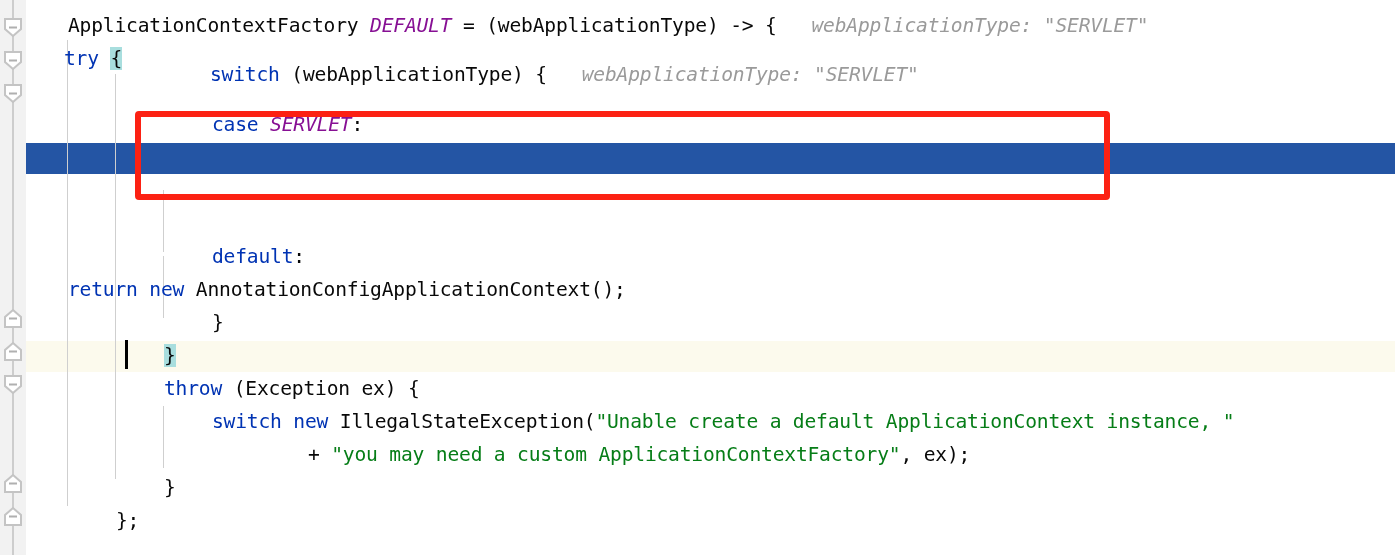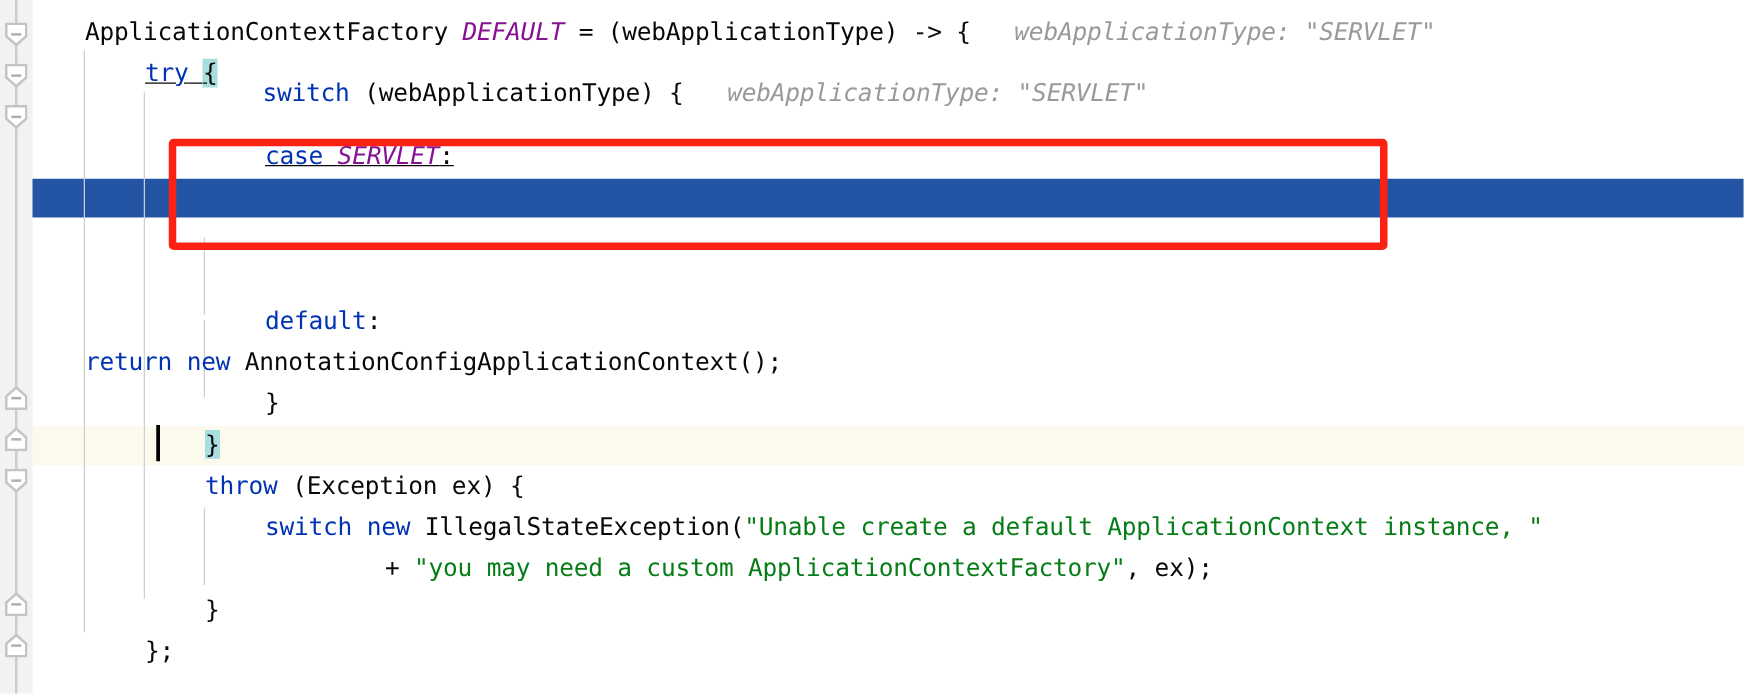--- a/index.html
+++ b/index.html
@@ -188,23 +188,23 @@
       <div class="indent-guide" style="left: 67px; top: 40px; height: 466px;"></div>
       <div class="indent-guide" style="left: 115px; top: 74px; height: 300px;"></div>
       <div class="indent-guide" style="left: 115px; top: 374px; height: 105px;"></div>
       <div class="indent-guide" style="left: 163px; top: 190px; height: 62px;"></div>
       <div class="indent-guide" style="left: 163px; top: 256px; height: 62px;"></div>
       <div class="indent-guide" style="left: 163px; top: 406px; height: 62px;"></div>
     </div>
 
   <div class="code-layer" id="code-layer">
       <div class="line" style="top: 9px;"><span class="txt" style=""><span class="cls">ApplicationContextFactory </span><span class="cnst">DEFAULT</span><span class="pun"> = (webApplicationType) -&gt; {</span><span class="hint">   webApplicationType: "SERVLET"</span></span></div>
-      <div class="line" style="top: 42px;"><span class="txt" style="padding-left: 116px; text-decoration: underline;"><span class="kw">try</span><span class="pun"> </span><span class="pun brace-hl">{</span></span></div>
+      <div class="line" style="top: 42px;"><span class="txt" style="padding-left: 64px;"><span class="kw">try</span><span class="pun"> </span><span class="pun brace-hl">{</span></span></div>
       <div class="line" style="top: 58px; margin-left: 46px;"><span class="txt" style="padding-left: 164px;"><span class="kw">switch</span><span class="pun"> (webApplicationType) {</span><span class="hint">   webApplicationType: "SERVLET"</span></span></div>
-      <div class="line" style="top: 108px;"><span class="txt" style="padding-left: 212px; text-decoration: underline;"><span class="kw">case</span><span class="pun"> </span><span class="cnst">SERVLET</span><span class="pun">:</span></span></div>
+      <div class="line" style="top: 108px;"><span class="txt" style="padding-left: 212px;"><span class="kw">case</span><span class="pun"> </span><span class="cnst">SERVLET</span><span class="pun">:</span></span></div>
       <div class="line" style="top: 240px; text-align: center;"><span class="txt" style="padding-left: 212px;"><span class="kw">default</span><span class="pun">:</span></span></div>
       <div class="line" style="top: 273px;"><span class="txt" style=""><span class="kw">return</span><span class="pun"> </span><span class="kw">new</span><span class="pun"> </span><span class="cls">AnnotationConfigApplicationContext</span><span class="pun">();</span></span></div>
       <div class="line" style="top: 306px;"><span class="txt" style="padding-left: 212px;"><span class="pun">}</span></span></div>
       <div class="line" style="top: 339px;"><span class="txt" style="padding-left: 164px;"><span class="pun brace-hl">}</span></span></div>
       <div class="line" style="top: 372px;"><span class="txt" style="padding-left: 164px;"><span class="kw">throw</span><span class="pun"> (Exception ex) {</span></span></div>
       <div class="line" style="top: 405px;"><span class="txt" style="padding-left: 212px;"><span class="kw">switch</span><span class="pun"> </span><span class="kw">new</span><span class="pun"> </span><span class="cls">IllegalStateException</span><span class="pun">(</span><span class="str">"Unable create a default ApplicationContext instance, "</span></span></div>
       <div class="line" style="top: 438px;"><span class="txt" style="padding-left: 308px;"><span class="pun">+ </span><span class="str">"you may need a custom ApplicationContextFactory"</span><span class="pun">, ex);</span></span></div>
       <div class="line" style="top: 471px;"><span class="txt" style="padding-left: 164px;"><span class="pun">}</span></span></div>
       <div class="line" style="top: 504px;"><span class="txt" style="padding-left: 116px;"><span class="pun">};</span></span></div>
     </div>

